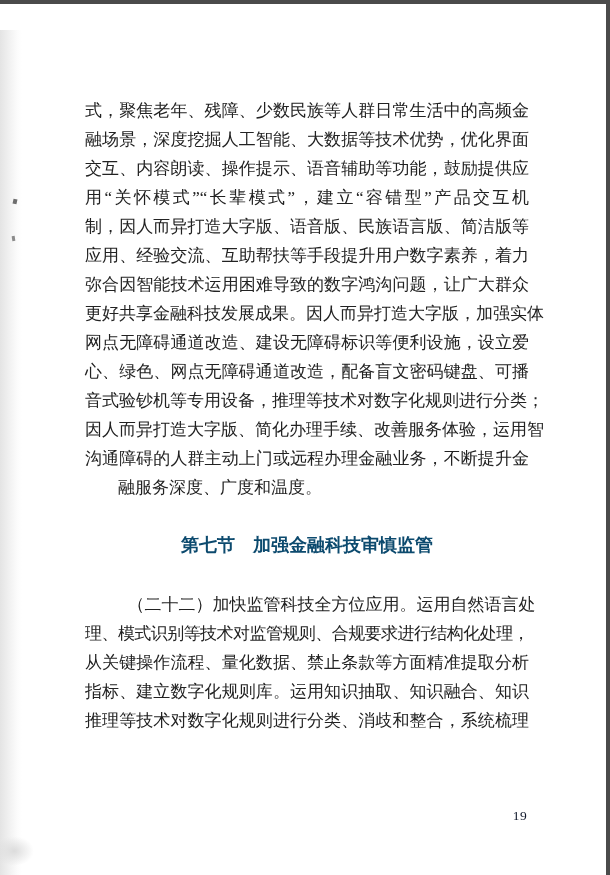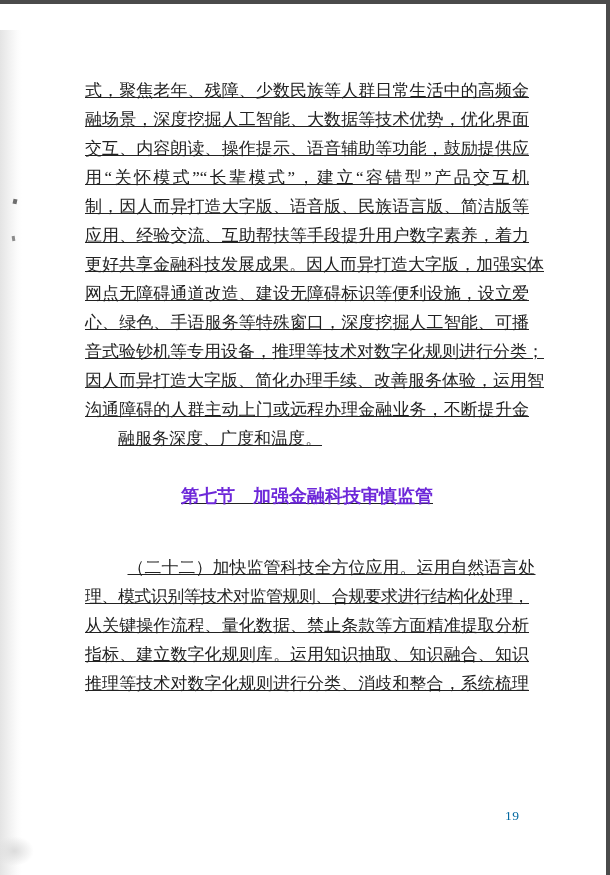--- a/index.html
+++ b/index.html
@@ -41,26 +41,25 @@
     width: 3px; height: 5px; background: #8b8b8b;
     transform: rotate(-8deg);
   }
   .smudge-bottom-left {
     position: absolute; left: -6px; top: 836px;
     width: 40px; height: 30px;
     background: radial-gradient(ellipse at center, #dcdcdc 0%, rgba(220,220,220,0) 70%);
   }
   
   .text-block {
-    position: absolute; left: 85px; top: 76px;
+    position: absolute; left: 85px; top: 96px;
     width: 444px;
     font-size: 17px; line-height: 29px;
     color: #222222;
     letter-spacing: 0;
-    text-decoration: underline;
   }
   .line {
     text-align: justify;
     text-align-last: justify;
     height: 29px;
     white-space: nowrap;
     overflow: visible;
   }
   .line-last {
     text-align: left;
@@ -71,29 +70,30 @@
   }
   .line-tight { letter-spacing: -0.6px; }
   .line-indent { text-indent: 2.5em; }
   .section-heading {
     margin-top: 29px;
     height: 29px;
     text-align: center;
     text-align-last: center;
     font-weight: bold;
     font-size: 18px;
-    color: #6d28d9;
+    color: #0c4a6e;
     white-space: nowrap;
   }
-  .para2-first { margin-top: 42px; }
+  .para2-first { margin-top: 30px; }
   .page-number {
     position: absolute; left: 505px; top: 808px;
     width: 30px;
+    text-align: center;
     font-size: 13.5px;
-    color: #0369a1;
+    color: #0f172a;
     letter-spacing: 0.5px;
   }
 </style>
 </head>
 <body>
 
 <div class="page">
 
   <div class="edge-top"></div>
   <div class="edge-right"></div>
@@ -102,23 +102,24 @@
   <div class="speck-2"></div>
   <div class="smudge-bottom-left"></div>
 
   <div class="text-block">
     <div class="line">式，聚焦老年、残障、少数民族等人群日常生活中的高频金</div>
     <div class="line">融场景，深度挖掘人工智能、大数据等技术优势，优化界面</div>
     <div class="line">交互、内容朗读、操作提示、语音辅助等功能，鼓励提供应</div>
     <div class="line">用“关怀模式”“长辈模式”，建立“容错型”产品交互机</div>
     <div class="line">制，因人而异打造大字版、语音版、民族语言版、简洁版等</div>
     <div class="line">应用、经验交流、互助帮扶等手段提升用户数字素养，着力</div>
+    <div class="line">弥合因智能技术运用困难导致的数字鸿沟问题，让广大群众</div>
     <div class="line">更好共享金融科技发展成果。因人而异打造大字版，加强实体</div>
     <div class="line">网点无障碍通道改造、建设无障碍标识等便利设施，设立爱</div>
-    <div class="line">心、绿色、手语服务等特殊窗口，深度挖掘人工智能、可播</div>
+    <div class="line">心、绿色、网点无障碍通道改造，配备盲文密码键盘、可播</div>
     <div class="line">音式验钞机等专用设备，推理等技术对数字化规则进行分类；</div>
     <div class="line">因人而异打造大字版、简化办理手续、改善服务体验，运用智</div>
     <div class="line">沟通障碍的人群主动上门或远程办理金融业务，不断提升金</div>
     <div class="line-last">融服务深度、广度和温度。</div>
 
     <div class="section-heading">第七节　加强金融科技审慎监管</div>
 
     <div class="line line-indent para2-first">（二十二）加快监管科技全方位应用。运用自然语言处</div>
     <div class="line line-tight">理、模式识别等技术对监管规则、合规要求进行结构化处理，</div>
     <div class="line">从关键操作流程、量化数据、禁止条款等方面精准提取分析</div>

